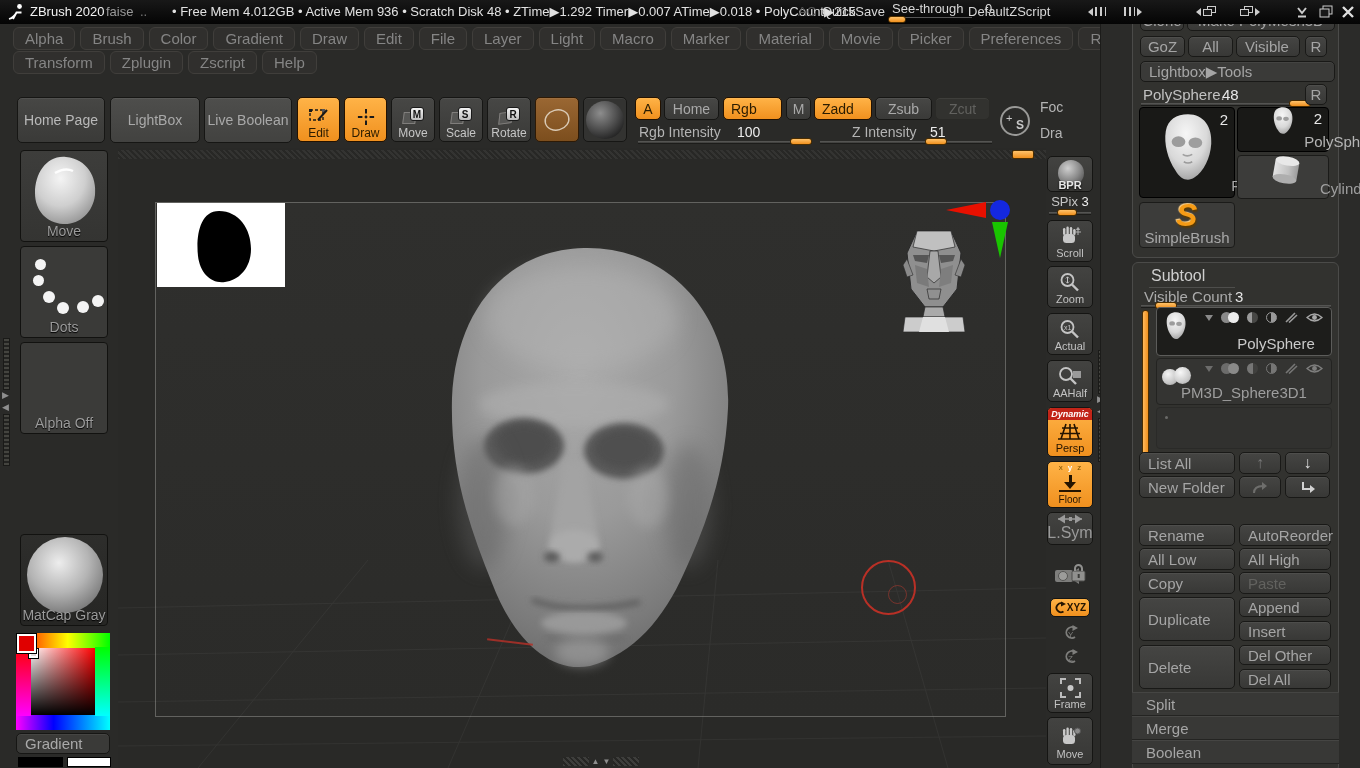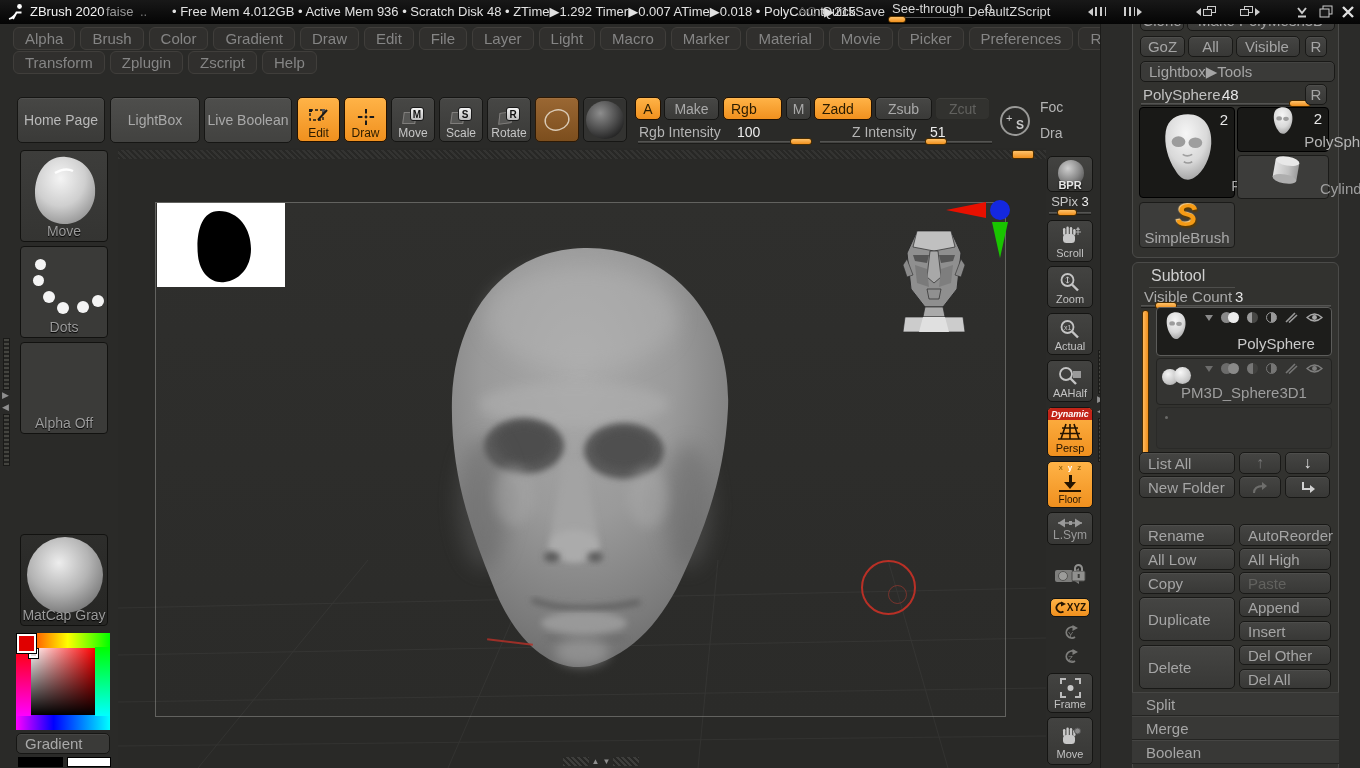--- a/index.html
+++ b/index.html
@@ -337,21 +337,21 @@
     </svg>
   </div>
   <div class="btn" style="left:583px;top:97px;width:44px;height:45px;background:#333331;">
     <span style="width:38px;height:38px;border-radius:50%;background:radial-gradient(circle at 38% 32%,#8d8d8d,#4d4d4d 48%,#161616 88%);display:inline-block;"></span>
   </div>
 
   <div class="btn orange" style="left:635px;top:97px;width:26px;height:23px;font-size:14px;">
       <span>A</span>
     </div>
   <div class="btn" style="left:664px;top:97px;width:55px;height:23px;font-size:14px;">
-      <span>Make</span>
+      <span>Home</span>
     </div>
   <div class="btn orange" style="left:723px;top:97px;width:59px;height:23px;font-size:14px;justify-content:flex-start;padding-left:7px;">
       <span>Rgb</span>
     </div>
   <div class="btn" style="left:786px;top:97px;width:25px;height:23px;font-size:14px;">
       <span>M</span>
     </div>
   <div class="btn orange" style="left:814px;top:97px;width:58px;height:23px;font-size:14px;justify-content:flex-start;padding-left:7px;">
       <span>Zadd</span>
     </div>
@@ -511,21 +511,21 @@
   </div>
 
   <div class="rsbtn" style="top:512px;height:33px;padding-bottom:2px;">
     <svg width="26" height="11" viewBox="0 0 26 11">
       <path d="M1,6 H25" stroke="#9a9a9a" stroke-width="1.4"></path>
       <path d="M9,6 L3,2 M9,6 L3,10 M3,2 L3,10" fill="none" stroke="#9a9a9a" stroke-width="0"></path>
       <polygon points="8,1.5 1,6 8,10.5" fill="#9a9a9a"></polygon>
         <polygon points="18,1.5 25,6 18,10.5" fill="#9a9a9a"></polygon>
       <rect x="12" y="4" width="3" height="4" fill="#9a9a9a"></rect>
     </svg>
-    <span class="blbl" style="font-size:12px;color:#9a9a9a;">L.Sym</span>
+    <span class="blbl" style="font-size:16px;color:#9a9a9a;">L.Sym</span>
   </div>
 
   <svg class="abs" style="left:1054px;top:560px" width="34" height="28" viewBox="0 0 34 28">
     <rect x="1" y="10" width="18" height="12" rx="2" fill="#7e7e7c"></rect>
     <circle cx="9" cy="16" r="4.5" fill="#9c9c9a" stroke="#555553"></circle>
     <polygon points="19,12 25,8 25,24 19,20" fill="#7e7e7c"></polygon>
     <rect x="18" y="11" width="13" height="10" rx="1.5" fill="#90908e" stroke="#4c4c4a"></rect>
     <path d="M21,11 V8.5 a3.5,3.5 0 0 1 7,0 V11" fill="none" stroke="#90908e" stroke-width="2"></path>
     <rect x="23.7" y="14" width="2" height="4" fill="#3c3c3a"></rect>
   </svg>

